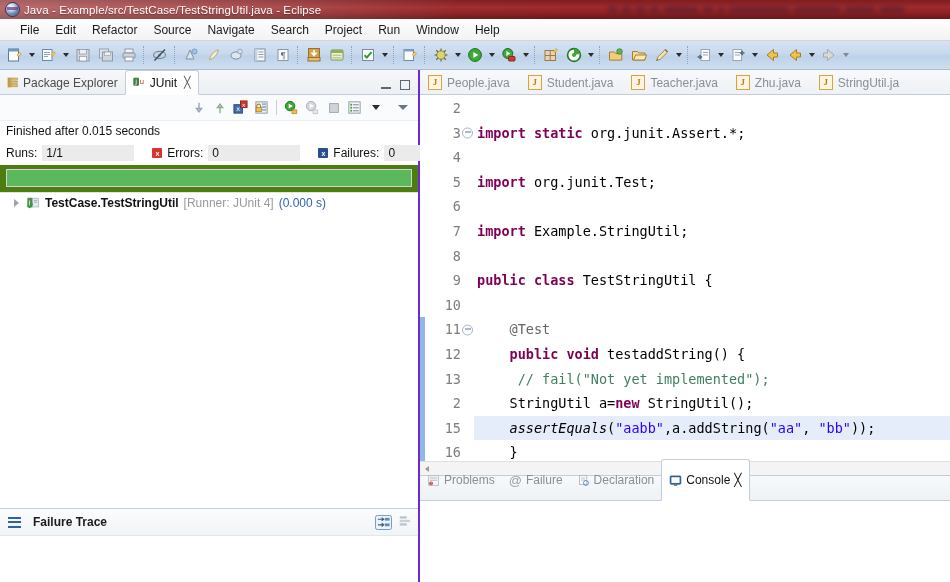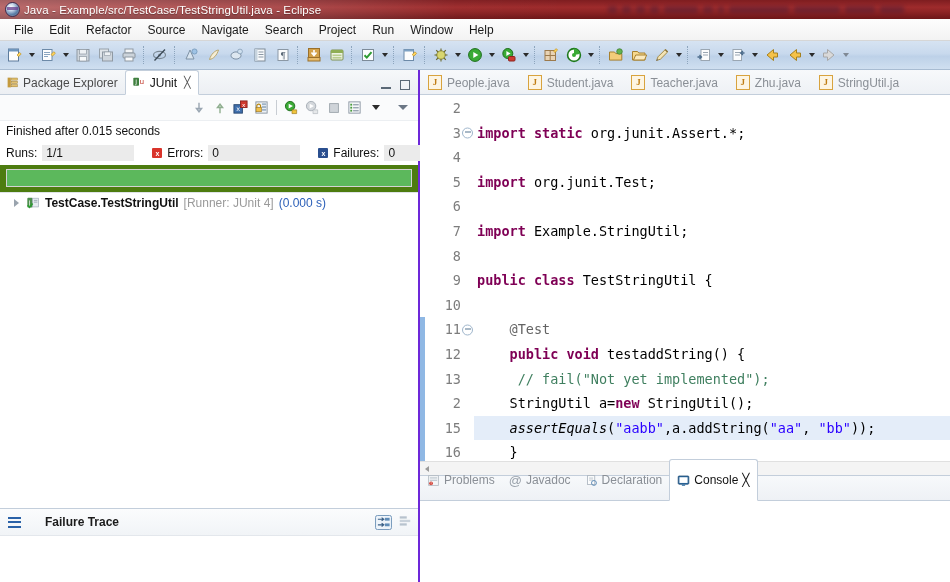--- a/index.html
+++ b/index.html
@@ -89,21 +89,21 @@
   }
 
   
   .menubar {
     height: 21px;
     flex: 0 0 21px;
     background: linear-gradient(to bottom, #fdfdfd 0%, #f3f3f3 100%);
     border-bottom: 1px solid #d6d6d6;
     display: flex;
     align-items: center;
-    padding-left: 6px;
+    padding-left: 12px;
   }
   .menu-item {
     font-size: 12px;
     color: #1a1a1a;
     padding: 2px 8px;
     cursor: default;
     white-space: nowrap;
   }
 
   
@@ -333,21 +333,21 @@
     height: 26px;
     display: flex;
     align-items: center;
     padding: 0 6px 0 8px;
     background: linear-gradient(to bottom,#fbfcfd 0%,#f1f4f7 100%);
   }
   .ft-title {
     font-size: 12px;
     font-weight: bold;
     color: #1b1b1b;
-    margin-left: 24px;
+    margin-left: 12px;
   }
   .ft-lines {
     width: 13px; height: 11px;
     display:flex; flex-direction:column; justify-content:space-between;
   }
   .ft-lines i { display:block; height:2px; background:#2b62a8; }
   .ft-ctrls { margin-left:auto; display:flex; align-items:center; gap:6px; }
   .failure-body {
     height: 46px;
     background: #fff;
@@ -1045,21 +1045,21 @@
                 <rect x="3.5" y="4" width="9" height="1.6" fill="#c3ccd4"></rect>
                 <rect x="3.5" y="7" width="9" height="1.6" fill="#c3ccd4"></rect>
                 <circle cx="5" cy="11.5" r="2.3" fill="#d0392e"></circle>
                 <text x="5" y="13" font-size="5" fill="#fff" text-anchor="middle" font-family="DejaVu Sans, sans-serif">!</text>
               </svg>
             </span>
             <span>Problems</span>
           </div>
           <div class="ctab">
             <span style="font-size:13px;color:#9aa2ab;">@</span>
-            <span>Javadoc</span>
+            <span>Failure</span>
           </div>
           <div class="ctab">
             <span>
               <svg width="13" height="13" viewBox="0 0 16 16">
                 <rect x="3" y="2" width="9" height="11" fill="#fbfcfd" stroke="#a8b2bc"></rect>
                 <line x1="5" y1="5" x2="10" y2="5" stroke="#aeb7c0"></line>
                 <line x1="5" y1="7.5" x2="10" y2="7.5" stroke="#aeb7c0"></line>
                 <circle cx="11" cy="11" r="3" fill="none" stroke="#5f8cb7" stroke-width="1.2"></circle>
               </svg>
             </span>

